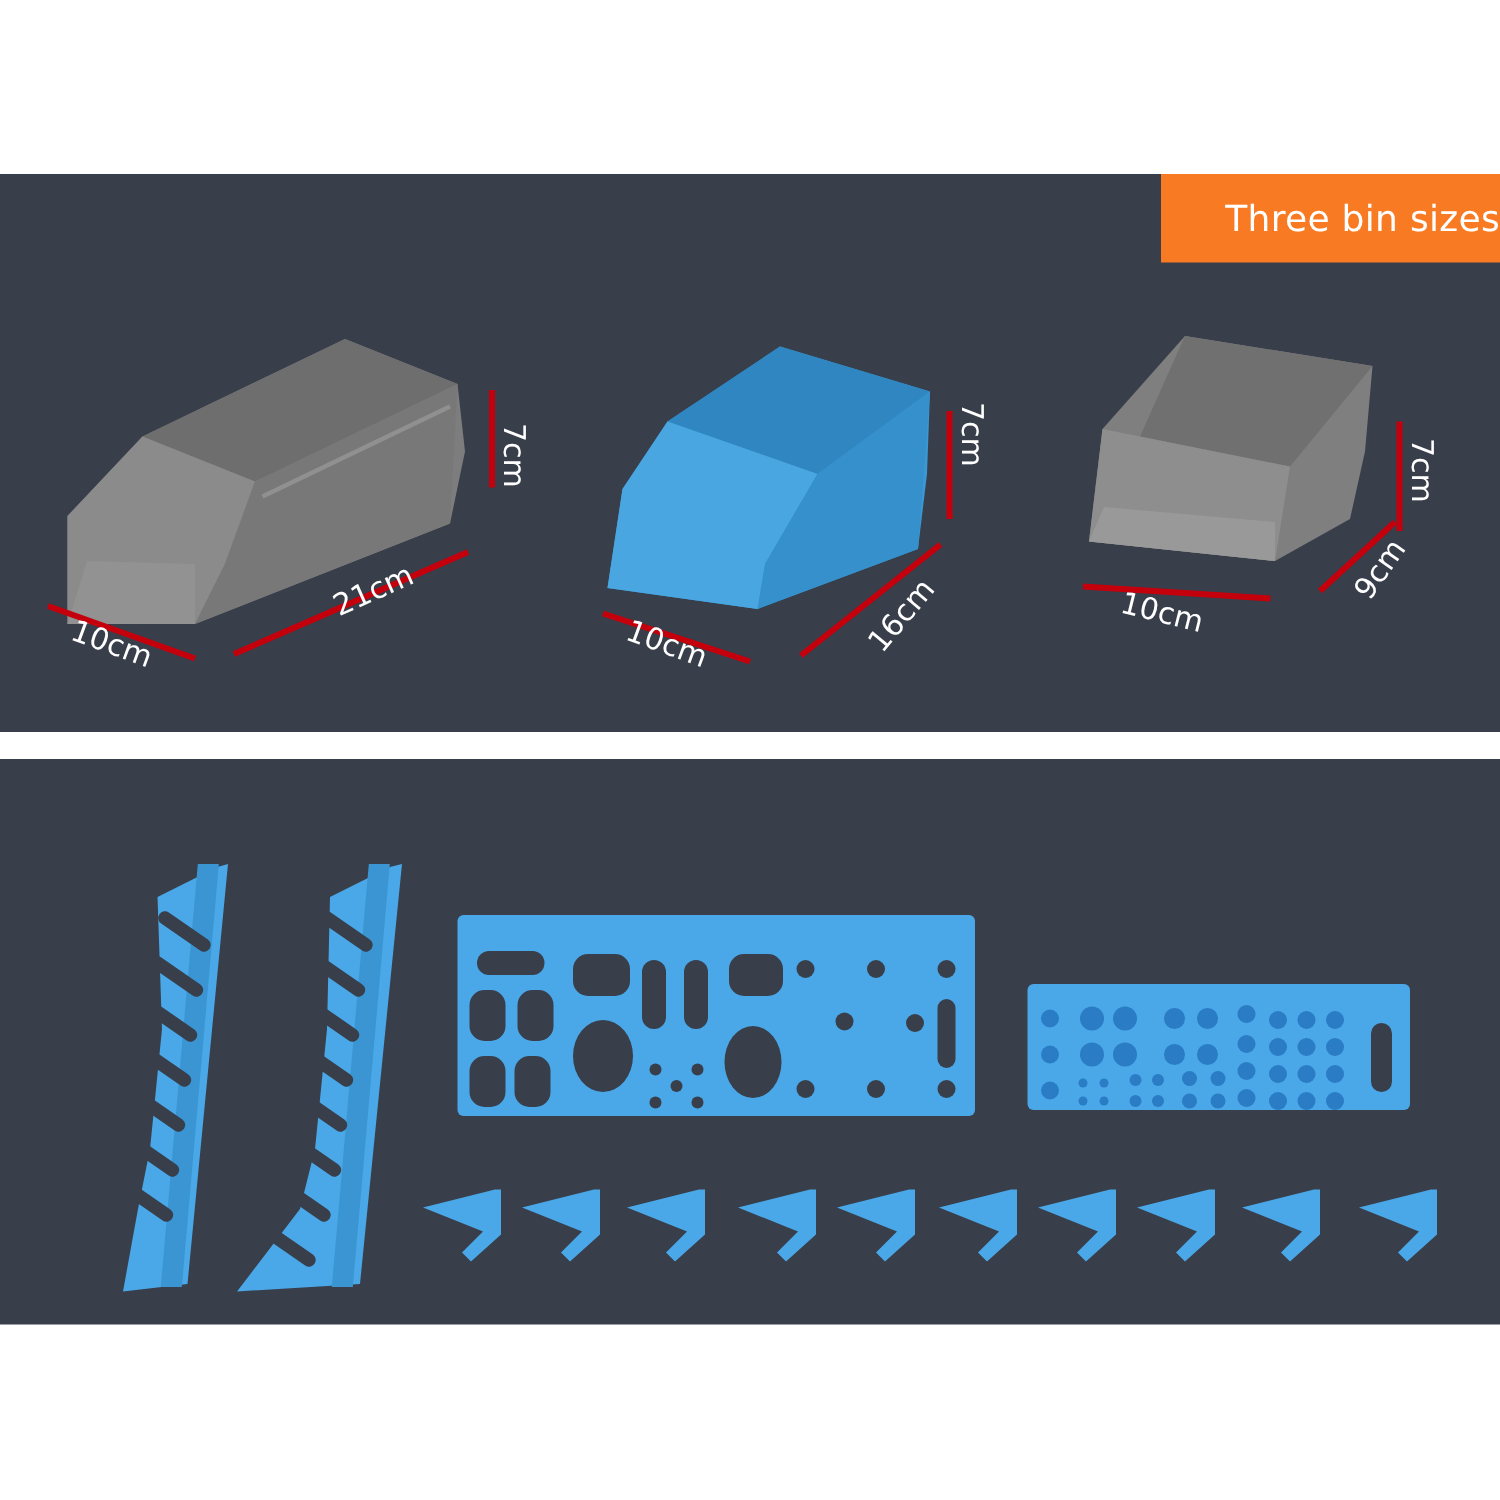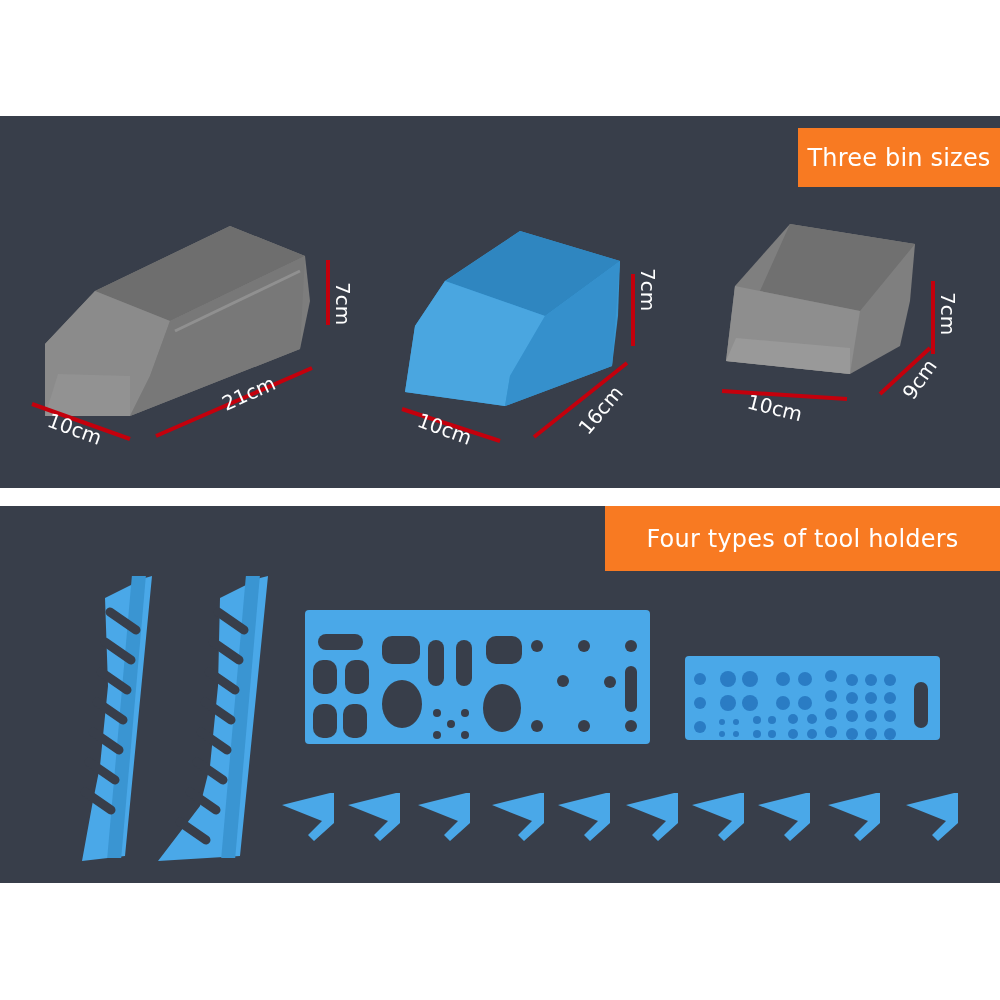--- a/index.html
+++ b/index.html
@@ -1,21 +1,21 @@
 <!DOCTYPE html>
 <html><head>
 <meta charset="utf-8">
 <style>
   html,body{margin:0;padding:0;background:#ffffff;}
   body{width:1000px;height:1000px;position:relative;overflow:hidden;font-family:"DejaVu Sans",sans-serif;}
   .panel{position:absolute;left:0;width:1000px;background:#383e4a;}
   #panel-top{top:116px;height:372px;}
   #panel-bottom{top:506px;height:377px;}
   .banner{position:absolute;right:0;background:#f87a22;color:#fff;font-size:24px;display:flex;align-items:center;justify-content:center;letter-spacing:0.2px;}
-  #panel-top .banner{top:12px;width:202px;height:59px;}
+  #panel-top .banner{top:0;width:226px;height:59px;justify-content:flex-end;}
   #panel-bottom .banner{top:0;width:395px;height:65px;}
   svg{position:absolute;left:0;top:0;}
   .dim{fill:#fff;font-size:20px;font-family:"DejaVu Sans",sans-serif;}
 </style>
 </head>
 <body>
 
 <div class="panel" id="panel-top">
   <div class="banner">
     <span>Three bin sizes</span>
@@ -59,23 +59,20 @@
     <line x1="933" y1="165" x2="933" y2="238" stroke="#c4000c" stroke-width="4"></line>
     <line x1="722" y1="275" x2="847" y2="283" stroke="#c4000c" stroke-width="4"></line>
     <line x1="880" y1="278" x2="930" y2="232" stroke="#c4000c" stroke-width="4"></line>
     <text class="dim" transform="translate(941,176) rotate(90)">7cm</text>
     <text class="dim" transform="translate(746,292) rotate(14)">10cm</text>
     <text class="dim" transform="translate(913,285) rotate(-55)">9cm</text>
   </svg>
 </div>
 
 <div class="panel" id="panel-bottom">
-  <div class="banner">
-    <span>Four types of tool holders</span>
-  </div>
   <svg width="1000" height="377" viewBox="0 0 1000 377">
 
     <g fill="#4aa8e8">
       <polygon points="105,92 145,72 152,70 152,70 125,350 82,355 92,300 100,260 108,180"></polygon>
       <rect x="138" y="70" width="14" height="282" fill="#3a95d2" transform="skewX(-5)"></rect>
       <g stroke="#383e4a" stroke-width="9" stroke-linecap="round">
         <line x1="110" y1="106" x2="136" y2="124"></line>
         <line x1="105" y1="136" x2="131" y2="154"></line>
         <line x1="101" y1="166" x2="127" y2="184"></line>
         <line x1="97" y1="196" x2="123" y2="214"></line>

